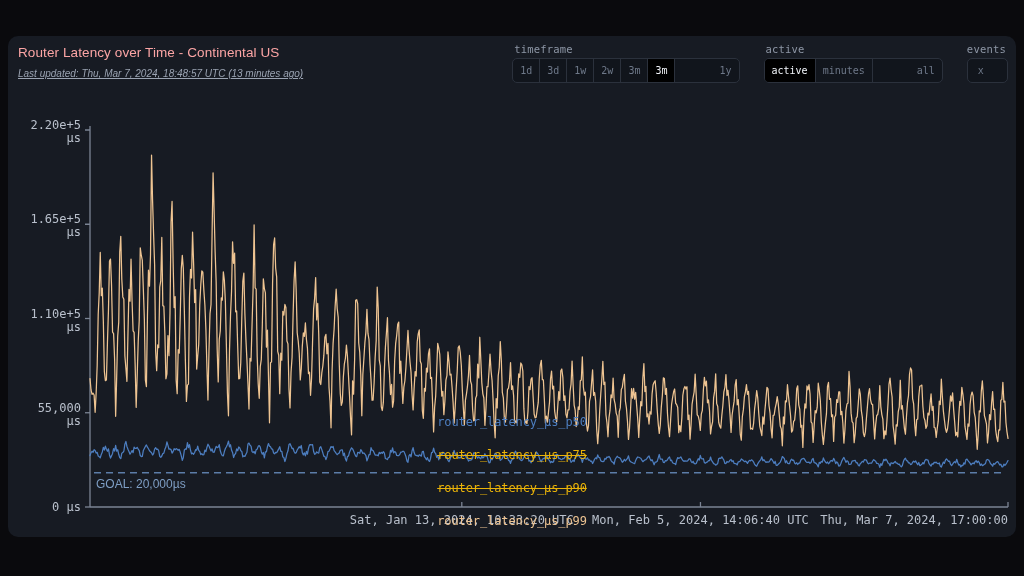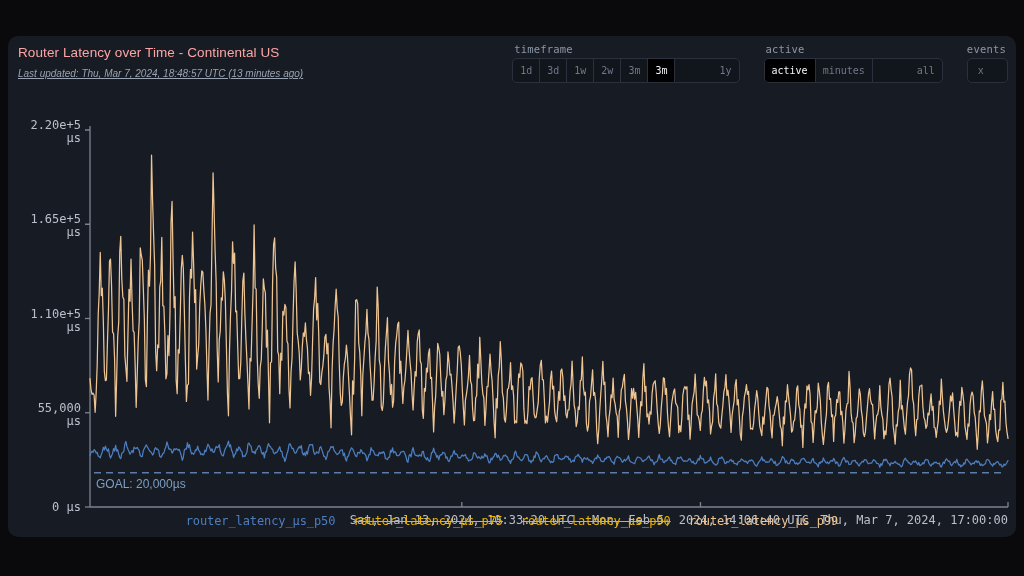--- a/index.html
+++ b/index.html
@@ -105,20 +105,21 @@
     position: absolute;
     left: 0; bottom: 8px;
     width: 1008px;
     display: flex;
     justify-content: center;
     align-items: center;
     gap: 18px;
     font-family: "DejaVu Sans Mono", monospace;
     font-size: 12px;
     line-height: 15px;
+    flex-direction: column;
   }
   .legend-item {
     cursor: pointer;
     white-space: nowrap;
     letter-spacing: -.1px;
   }
   .legend-item.off {
     color: #eab308;
     text-decoration: line-through;
     text-decoration-thickness: 1px;

